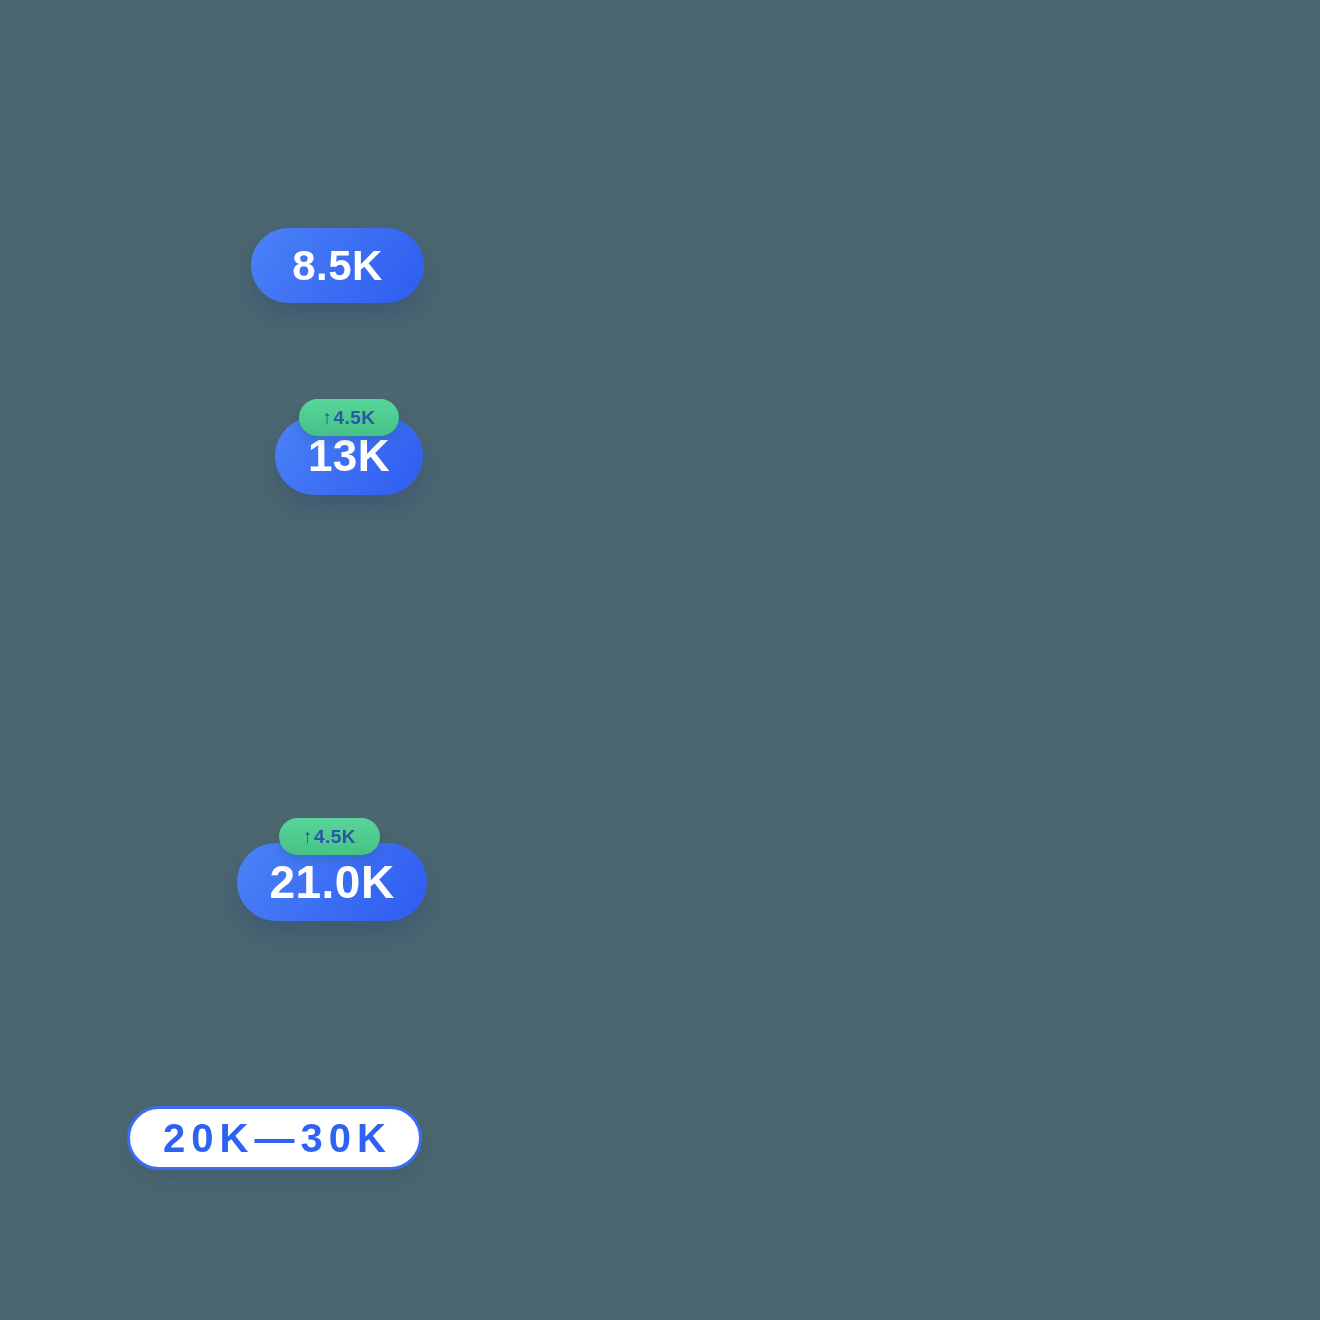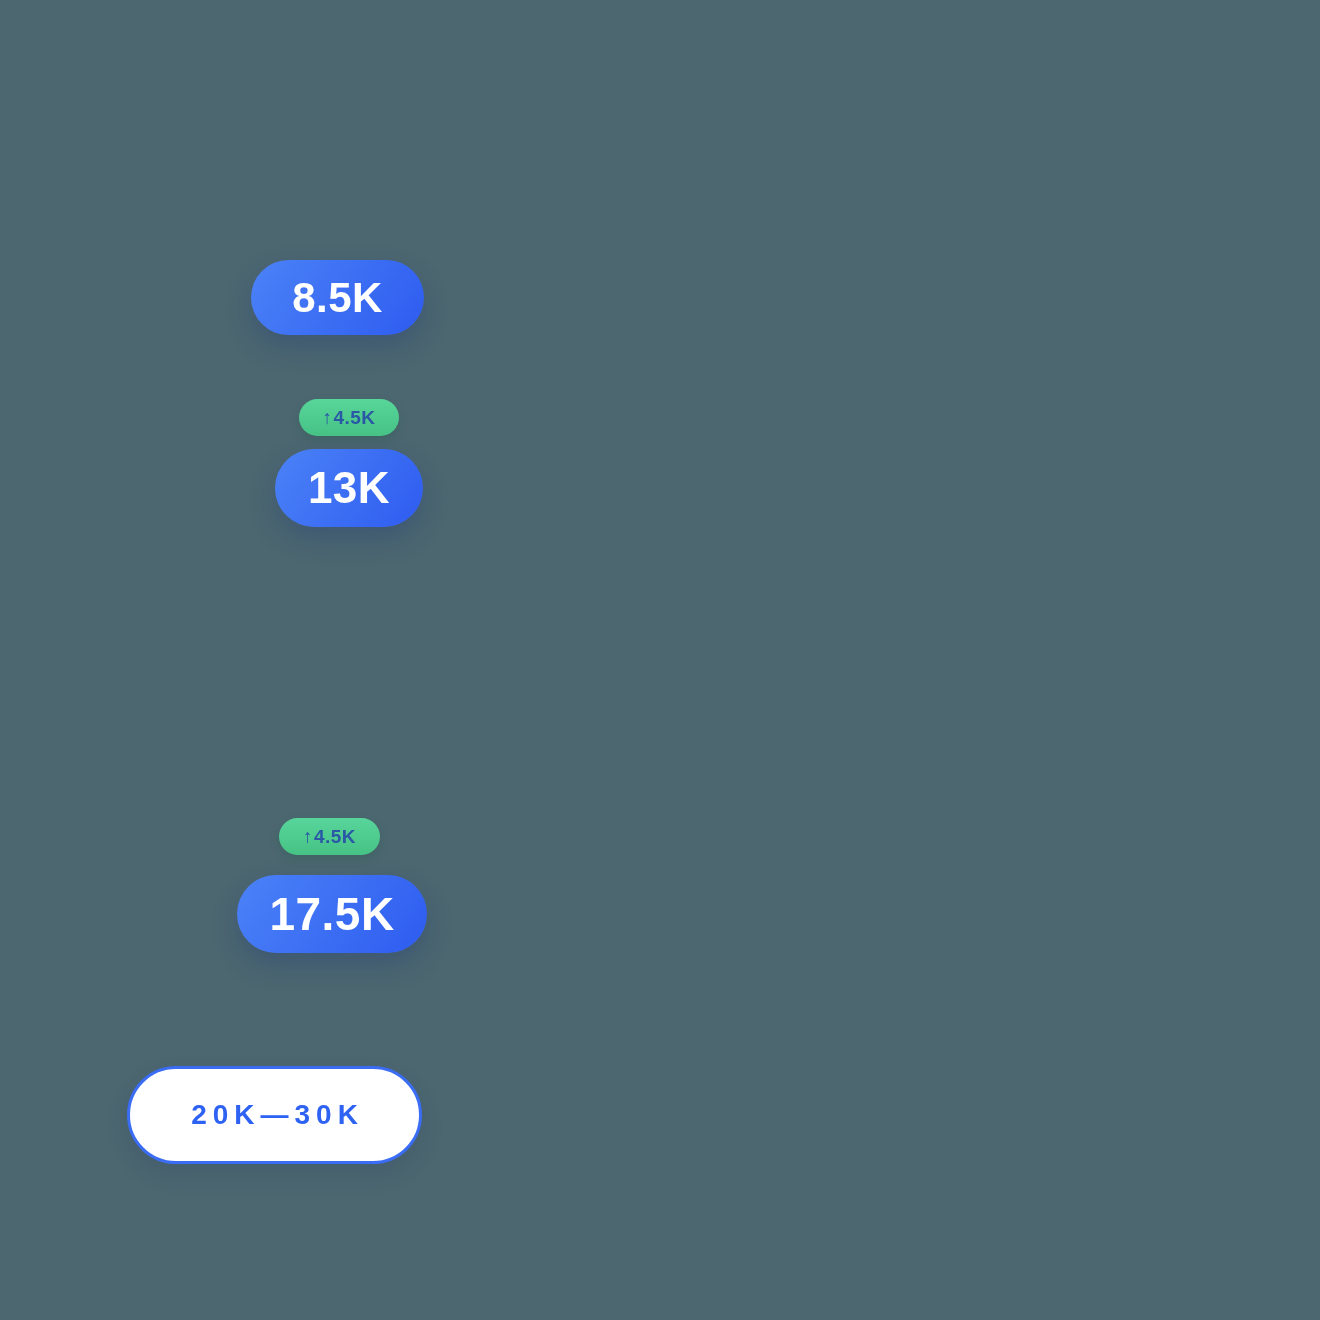--- a/index.html
+++ b/index.html
@@ -32,21 +32,20 @@
     justify-content: center;
     border-radius: 999px;
   }
   .pill.solid {
     background: linear-gradient(125deg, var(--pill-gradient-start, #4b82f7) 0%, var(--pill-gradient-end, #2e5cf0) 100%);
     color: var(--pill-text, #ffffff);
     box-shadow: 0 12px 26px rgba(24, 52, 122, 0.28);
     font-weight: 600;
     letter-spacing: 0.5px;
     z-index: 1;
-    margin-top: 32px;
   }
   .pill.badge {
     background: linear-gradient(180deg, var(--badge-gradient-start, #58d59a) 0%, var(--badge-gradient-end, #46c285) 100%);
     color: var(--badge-text, #2a57a6);
     font-weight: 700;
     box-shadow: 0 4px 10px rgba(18, 88, 62, 0.22);
     z-index: 2;
   }
   .pill.outline {
     background: var(--range-pill-bg, #ffffff);
@@ -54,21 +53,21 @@
     color: var(--range-pill-text, #2e62f2);
     font-weight: 600;
     box-shadow: 0 10px 22px rgba(28, 50, 96, 0.16);
   }
   
   #pill-8-5k  { left: 251px; top: 228px;  width: 173px; height: 75px; font-size: 42px; }
   #pill-13k   { left: 275px; top: 417px;  width: 148px; height: 78px; font-size: 44px; }
   #badge-13k  { left: 299px; top: 399px;  width: 100px; height: 37px; font-size: 19px; letter-spacing: 0.5px; }
   #pill-17-5k { left: 237px; top: 843px;  width: 190px; height: 78px; font-size: 46px; }
   #badge-17-5k{ left: 279px; top: 818px;  width: 101px; height: 37px; font-size: 19px; letter-spacing: 0.5px; }
-  #pill-range { left: 127px; top: 1066px; width: 295px; height: 98px; font-size: 28px; letter-spacing: 6px; padding-left: 6px; }
+  #pill-range { left: 127px; top: 1106px; width: 295px; height: 64px; font-size: 40px; letter-spacing: 6px; padding-left: 6px; }
   .arrow { display: inline-block; margin-right: 1px; font-weight: 700; }
 </style>
 </head>
 <body>
 
 <div class="stage">
 
   <div class="pill solid" id="pill-8-5k">
     <span>8.5K</span>
   </div>
@@ -79,20 +78,20 @@
   </div>
   <div class="pill solid" id="pill-13k">
     <span>13K</span>
   </div>
 
   <div class="pill badge" id="badge-17-5k">
     <span class="arrow">↑</span>
     <span>4.5K</span>
   </div>
   <div class="pill solid" id="pill-17-5k">
-    <span>17.5K</span>
+    <span>21.0K</span>
   </div>
 
   <div class="pill outline" id="pill-range">
     <span>20K—30K</span>
   </div>
 
 </div>
 
 </body></html>

